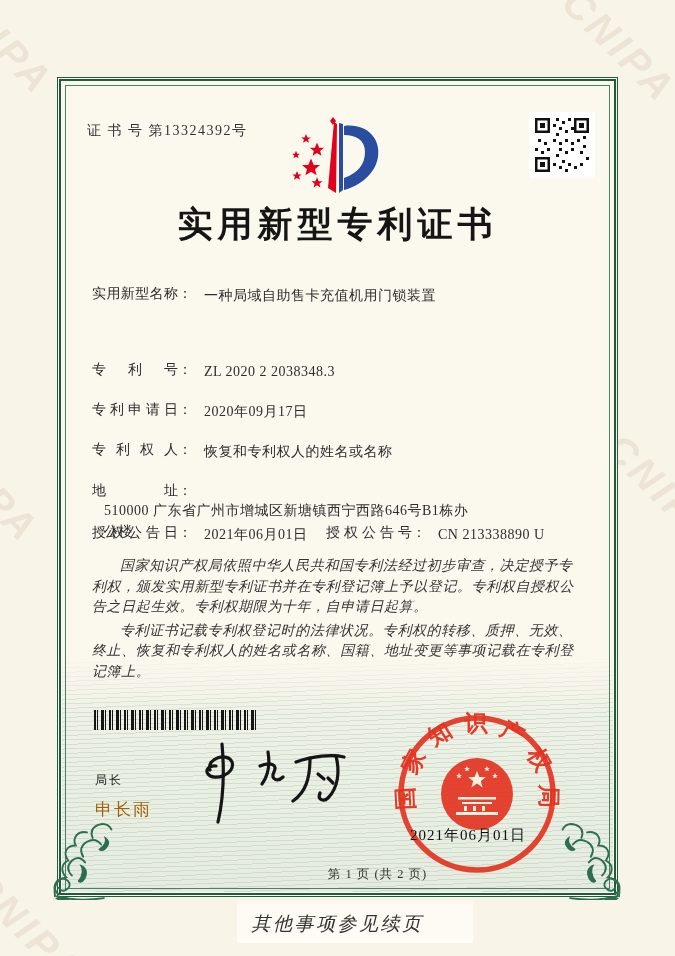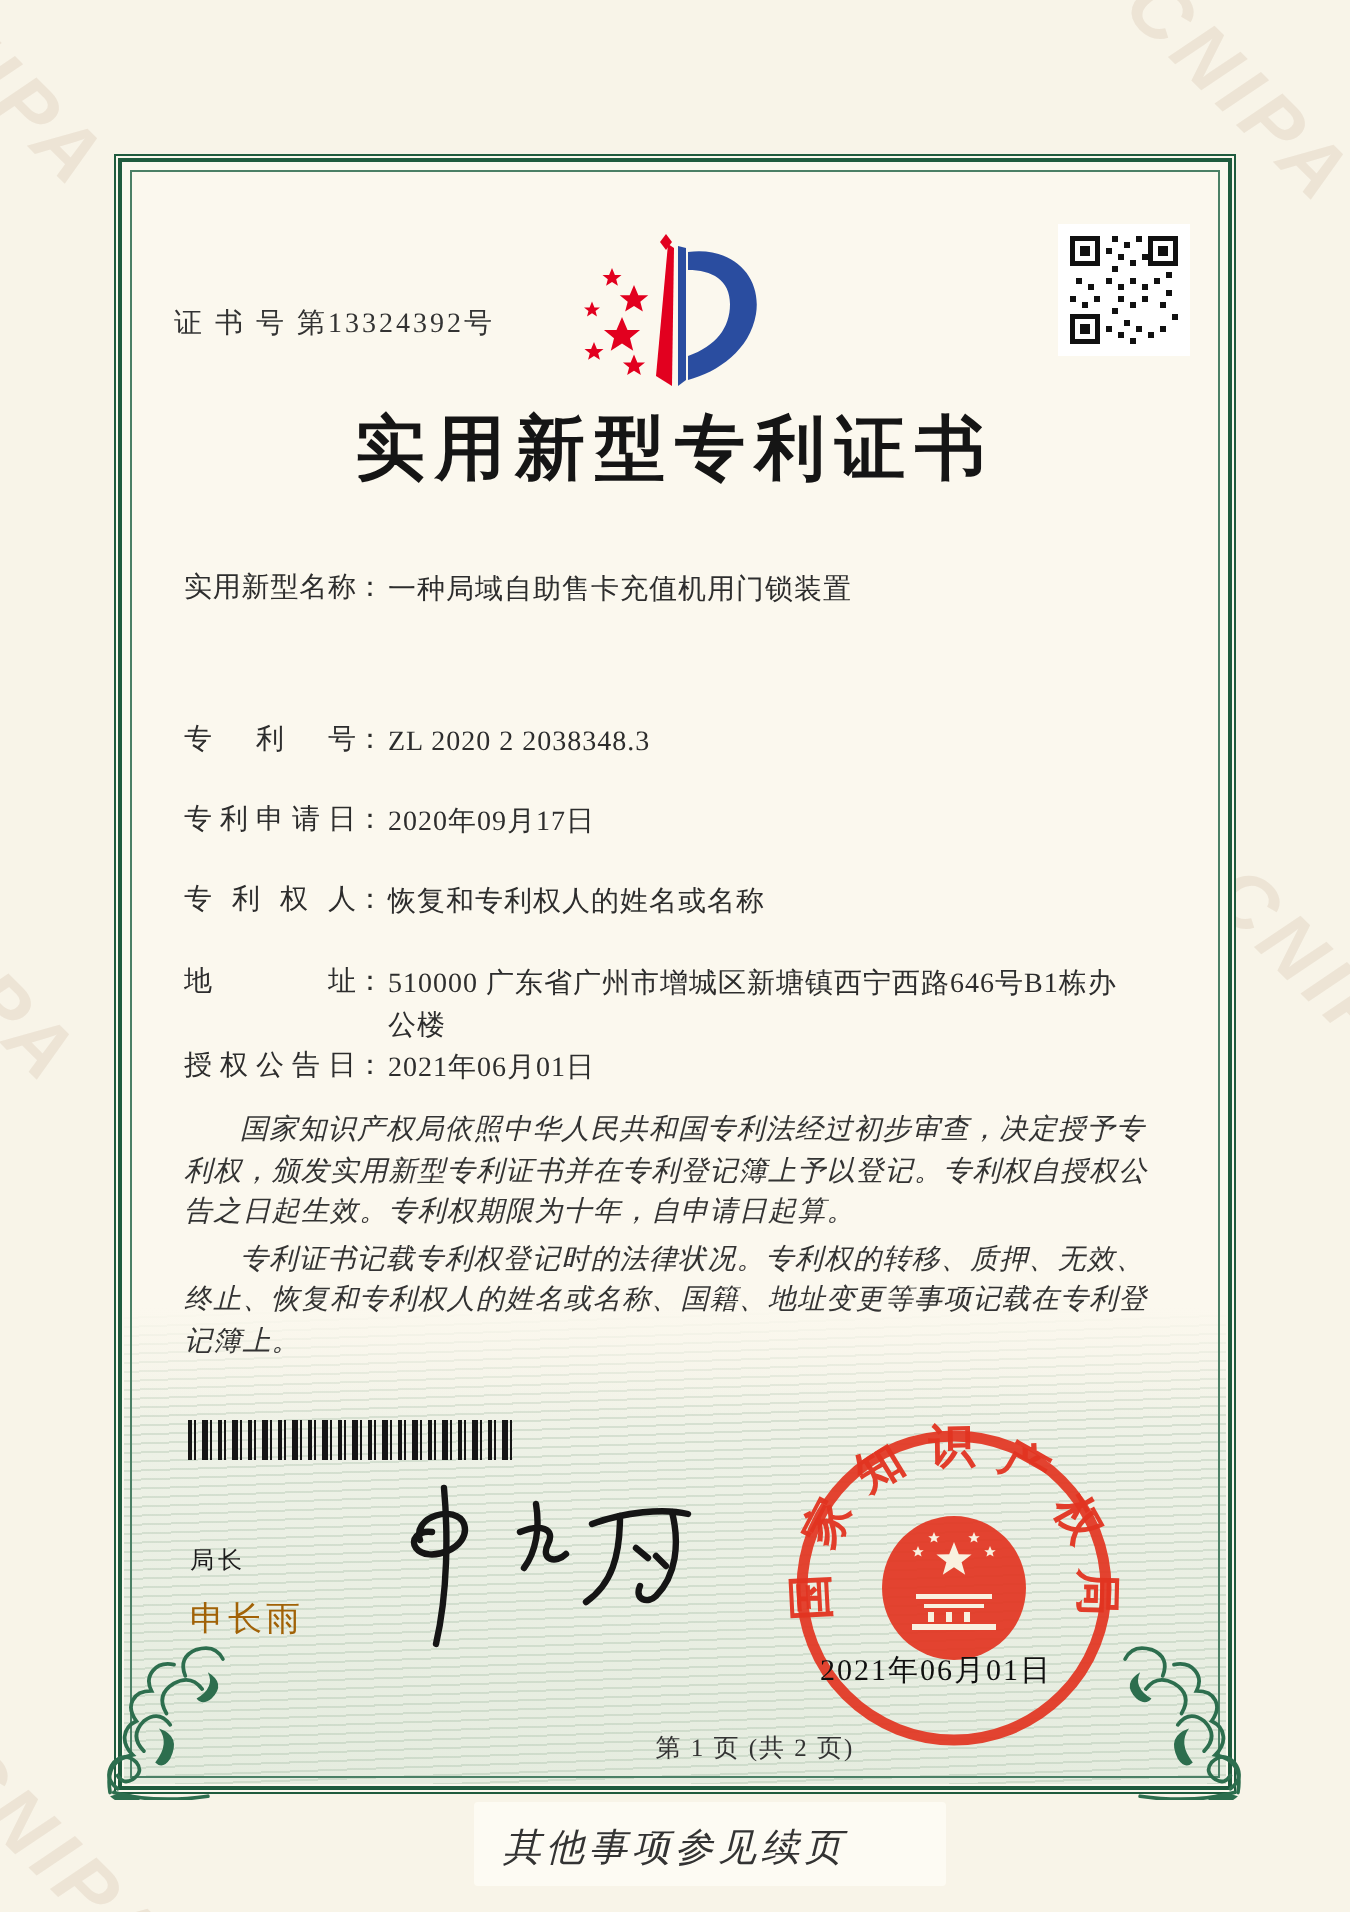--- a/index.html
+++ b/index.html
@@ -34,27 +34,27 @@
   }
   .green-zone::before{
     content:""; position:absolute; left:0; right:0; top:0; height:55px;
     background:linear-gradient(180deg,#fbf8ee 0%, rgba(251,248,238,0) 100%);
   }
   .ornament{position:absolute; width:76px; height:94px; z-index:4;}
   .ornament.left{left:49px; top:806px;}
   .ornament.right{left:549px; top:806px; transform:scaleX(-1);}
   
   .abs{position:absolute; z-index:5;}
-  .cert-no{left:87px; top:122px; font-size:14px; letter-spacing:1.5px; color:#333;margin-top:31px;}
+  .cert-no{left:87px; top:122px; font-size:14px; letter-spacing:1.5px; color:#333;}
   .title{left:0; top:201px; width:100%; text-align:center;
     font-size:35px; font-weight:bold; letter-spacing:5px; color:#151515;}
   .row{left:92px; width:480px; font-size:14px; color:#2d2d2d;}
   .flabel{display:inline-block; width:86px; text-align:justify; text-align-last:justify; vertical-align:top; letter-spacing:0;}
   .colon{display:inline-block; vertical-align:top;}
-  .fvalue{display:inline-block; vertical-align:top; max-width:372px; margin-left:2px; letter-spacing:0.5px; line-height:21px;}
+  .fvalue{display:inline-block; vertical-align:top; max-width:372px; margin-left:12px; letter-spacing:0.5px; line-height:21px;}
   .grant2{position:absolute; left:234px; top:0; white-space:nowrap;}
   .paras{left:92px; top:556px; width:482px;}
   .paras p{margin:0 0 3px 0; font-size:14px; line-height:20.5px; text-indent:2em;
     font-style:italic; letter-spacing:0.6px; color:#333;}
   .barcode{left:94px; top:710px; width:163px; height:20px; z-index:6;
     background:repeating-linear-gradient(90deg,#151515 0 2px,rgba(0,0,0,0) 2px 3px,#151515 3px 4px,rgba(0,0,0,0) 4px 7px,#151515 7px 10px,rgba(0,0,0,0) 10px 11px,#151515 11px 12px,rgba(0,0,0,0) 12px 15px);}
   .sig-title{left:95px; top:772px; font-size:12px; font-family:"Liberation Sans",sans-serif; color:#1b1b1b; letter-spacing:2px;}
   .sig-name{left:95px; top:798px; font-size:17px; font-family:"Liberation Sans",sans-serif; color:#a16207; letter-spacing:2px;}
   .signature-svg{left:180px; top:736px; z-index:6;}
   .seal-svg{left:392px; top:702px; z-index:6;}
@@ -201,20 +201,23 @@
     <span class="flabel">专利申请日</span><span class="colon">：</span><span class="fvalue">2020年09月17日</span>
   </div>
   <div class="abs row" style="top:441px">
     <span class="flabel">专利权人</span><span class="colon">：</span><span class="fvalue">恢复和专利权人的姓名或名称</span>
   </div>
   <div class="abs row" style="top:482px">
     <span class="flabel">地址</span><span class="colon">：</span><span class="fvalue">510000 广东省广州市增城区新塘镇西宁西路646号B1栋办公楼</span>
   </div>
   <div class="abs row" style="top:524px">
     <span class="flabel">授权公告日</span><span class="colon">：</span><span class="fvalue">2021年06月01日</span>
+    <span class="grant2">
+      <span class="flabel">授权公告号</span><span class="colon">：</span><span class="fvalue">CN 213338890 U</span>
+    </span>
   </div>
 
   <div class="abs paras">
     <p>国家知识产权局依照中华人民共和国专利法经过初步审查，决定授予专利权，颁发实用新型专利证书并在专利登记簿上予以登记。专利权自授权公告之日起生效。专利权期限为十年，自申请日起算。</p>
     <p>专利证书记载专利权登记时的法律状况。专利权的转移、质押、无效、终止、恢复和专利权人的姓名或名称、国籍、地址变更等事项记载在专利登记簿上。</p>
   </div>
 
   <div class="abs barcode"></div>
 
   <div class="abs sig-title">局长</div>

